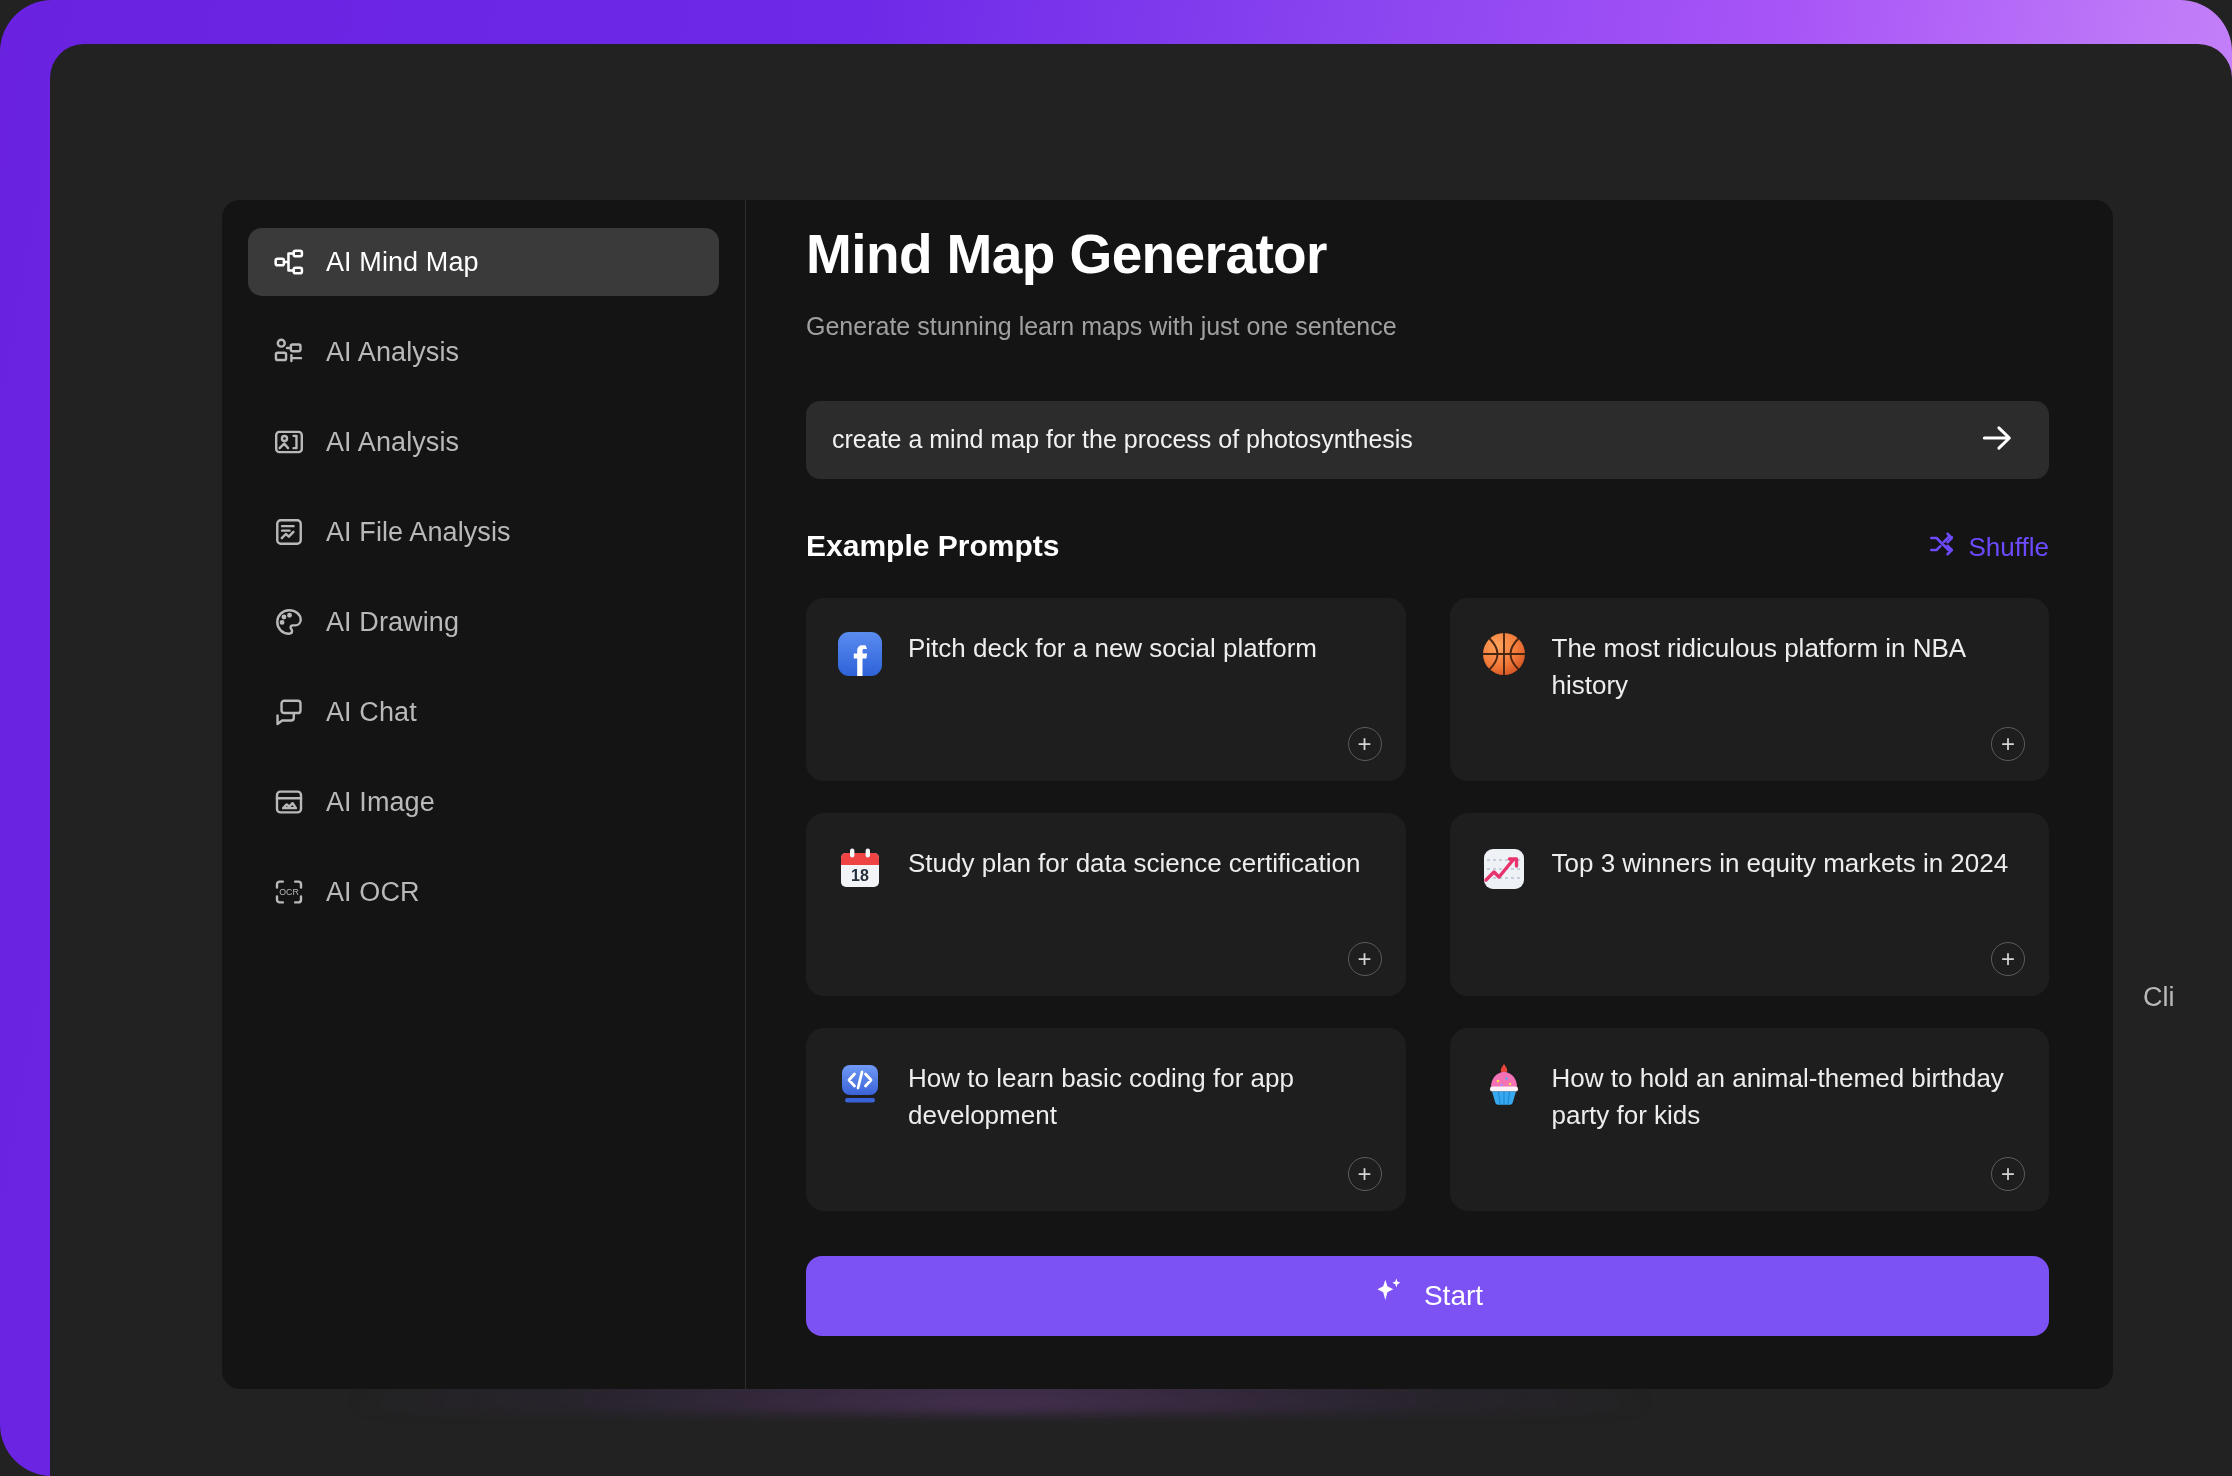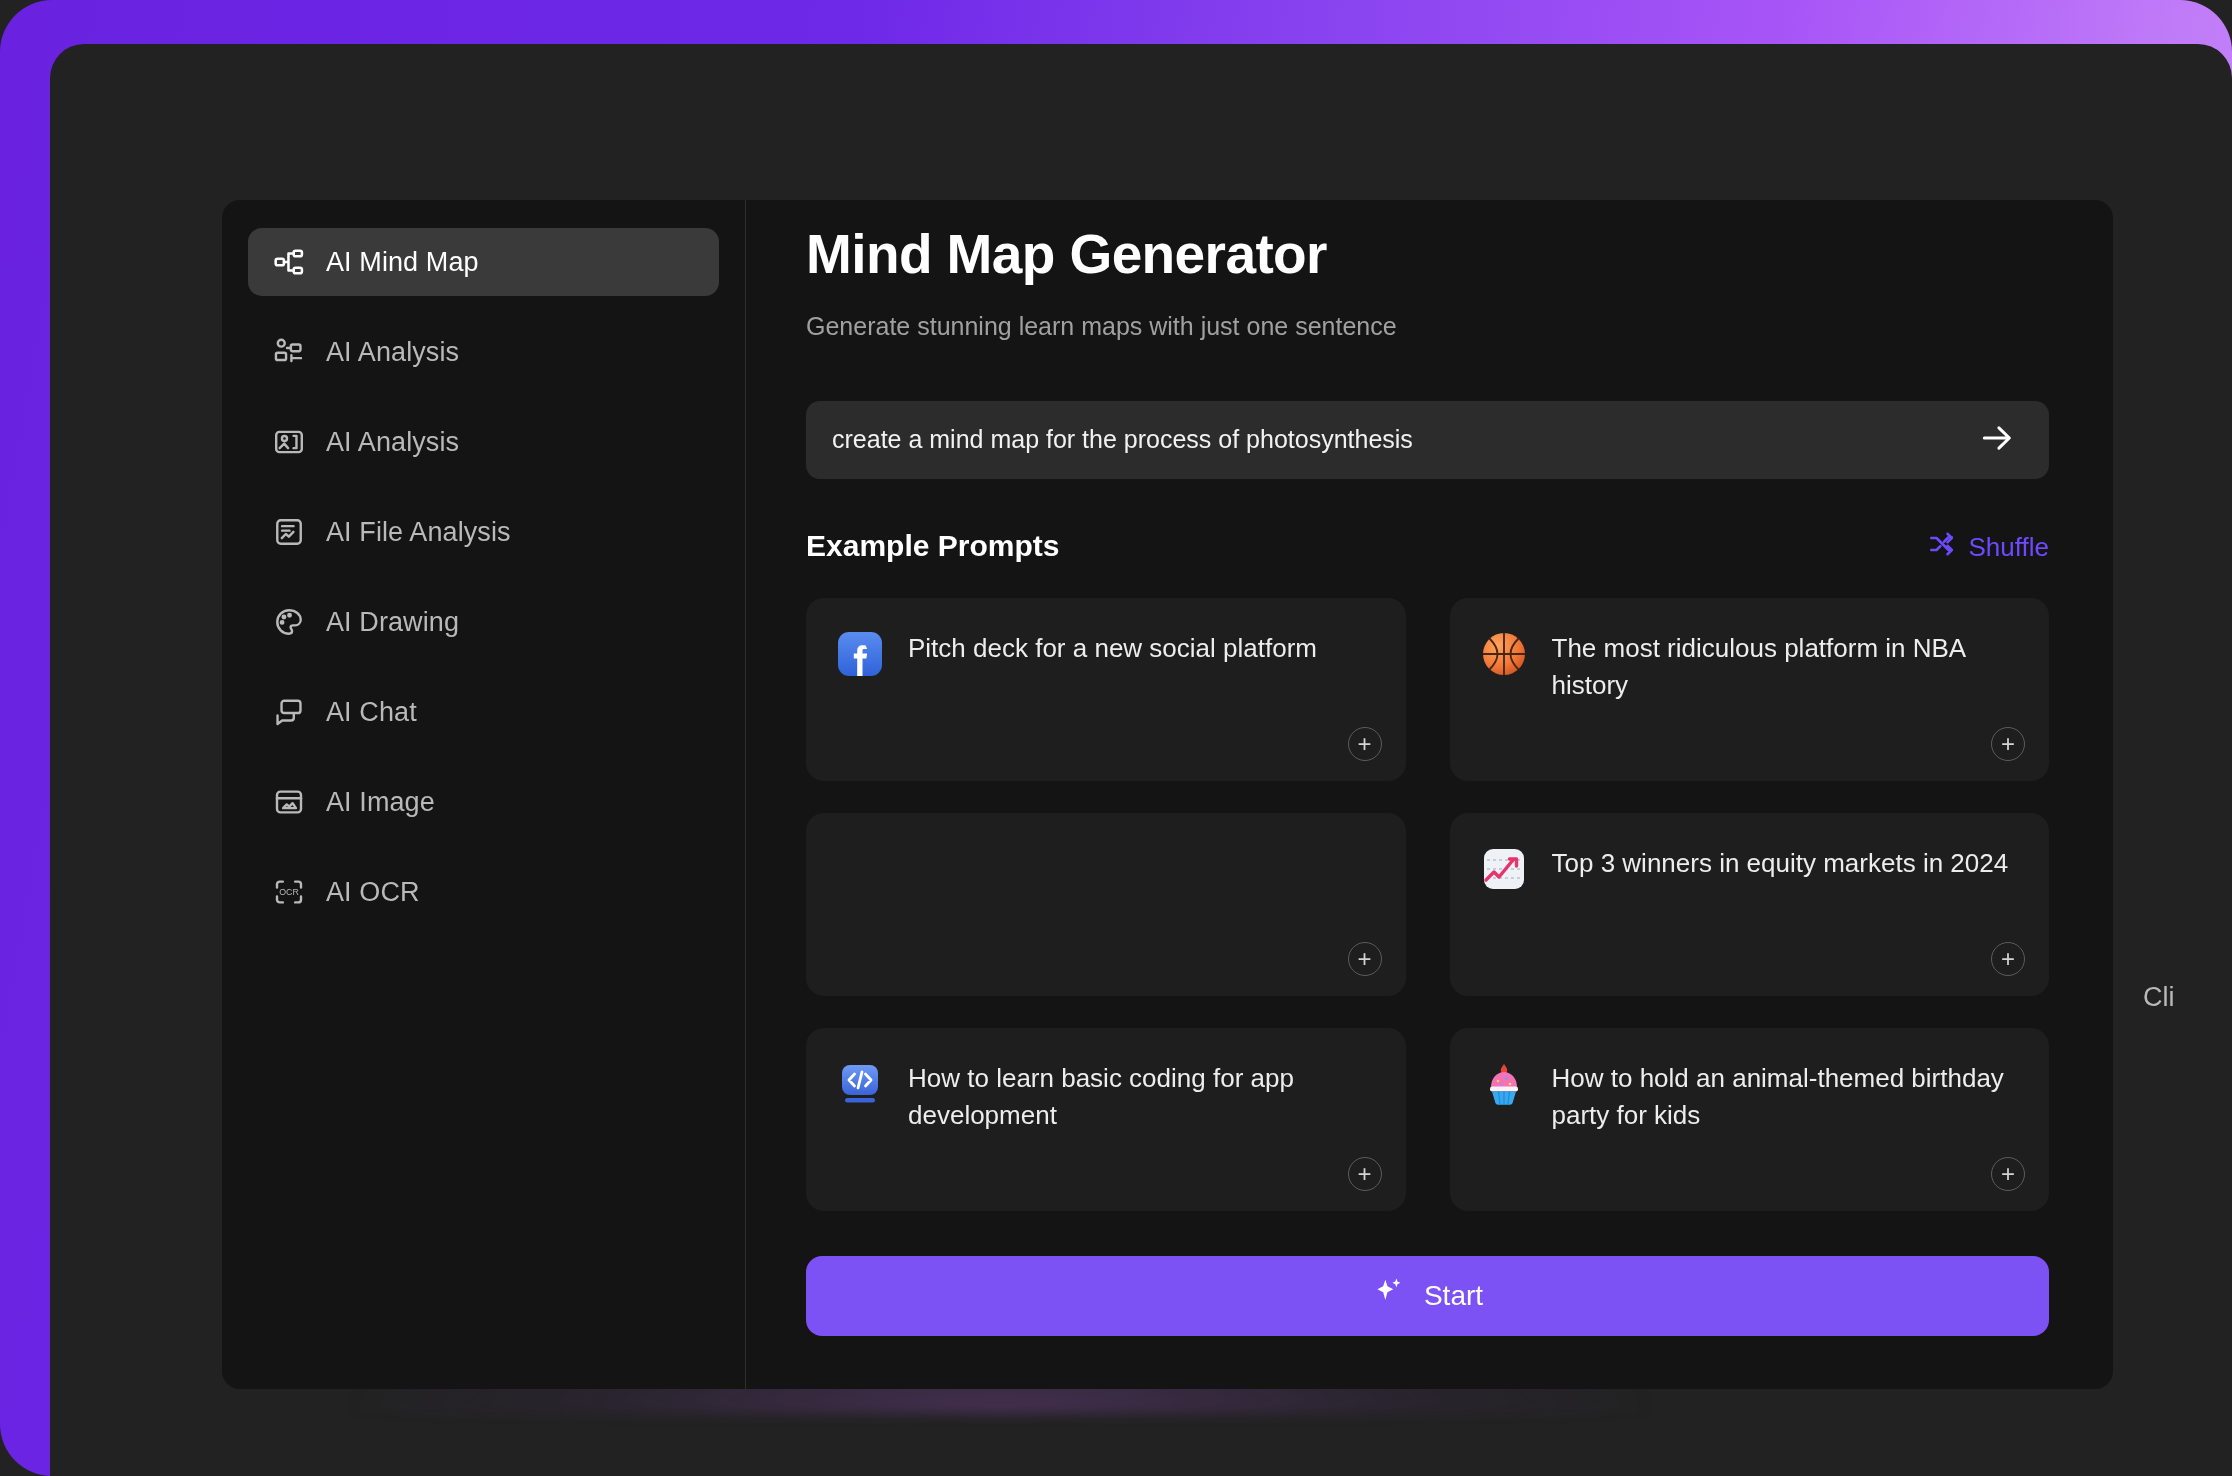--- a/index.html
+++ b/index.html
@@ -421,20 +421,32 @@
                   <path d="M38.5 8.5C33 14 30.5 19 30.5 24s2.5 10 8 15.5"></path>
                 </g>
               </svg>
             </span>
             <span class="card-text">The most ridiculous platform in NBA history</span>
           </div>
           <button class="card-add">+</button>
         </div>
 
         <div class="prompt-card">
+          <div class="card-top">
+            <span class="card-emoji">
+              <svg viewBox="0 0 48 48">
+                <rect x="5" y="8" width="38" height="34" rx="5" fill="#f2f4f7"></rect>
+                <path d="M5 13a5 5 0 015-5h28a5 5 0 015 5v7H5z" fill="#ef4444"></path>
+                <rect x="14" y="3.5" width="4.4" height="9" rx="2.2" fill="#f8fafc"></rect>
+                <rect x="29.6" y="3.5" width="4.4" height="9" rx="2.2" fill="#f8fafc"></rect>
+                <text x="24" y="36" font-size="16" font-weight="bold" font-family="Liberation Sans, sans-serif" fill="#26303d" text-anchor="middle">18</text>
+              </svg>
+            </span>
+            <span class="card-text">Study plan for data science certification</span>
+          </div>
           <button class="card-add">+</button>
         </div>
 
         <div class="prompt-card">
           <div class="card-top">
             <span class="card-emoji">
               <svg viewBox="0 0 48 48">
                 <rect x="4" y="4" width="40" height="40" rx="9" fill="#eef1f6"></rect>
                 <g stroke="#b9c2d0" stroke-width="1.3" stroke-dasharray="3 3">
                   <path d="M7 15h34"></path>

